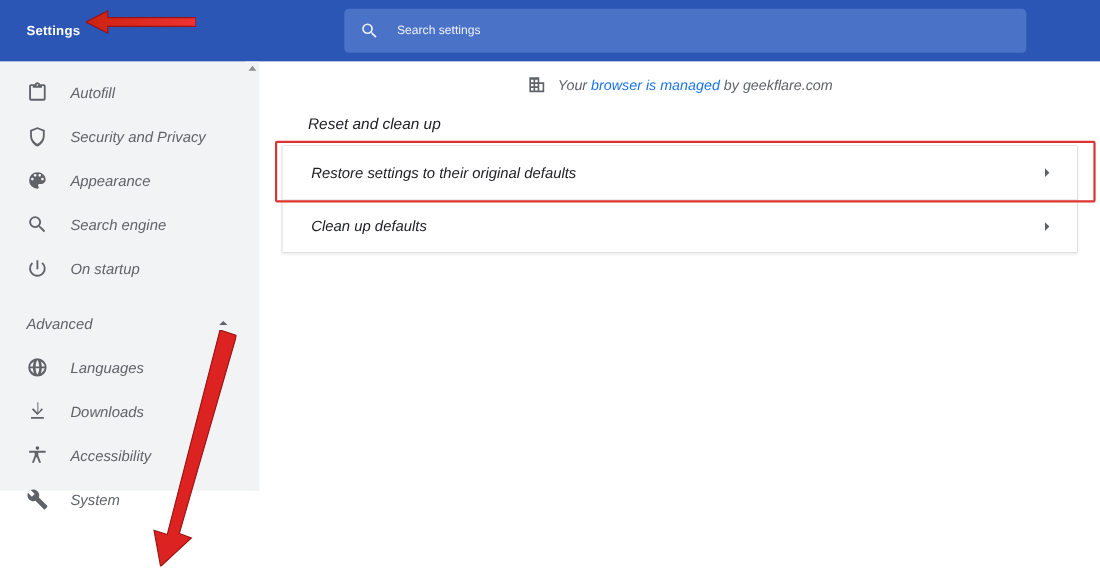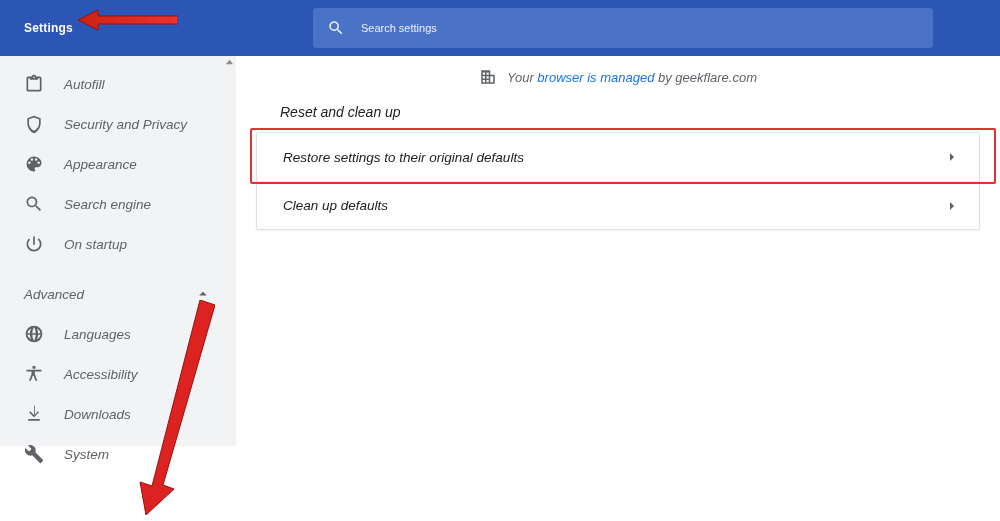--- a/index.html
+++ b/index.html
@@ -93,29 +93,29 @@
     </div>
 
     <div class="nav-item">
       <svg class="nav-icon" viewBox="0 0 24 24">
           <path d="M12 2a10 10 0 100 20 10 10 0 000-20zm7.93 9h-3.02a15.7 15.7 0 00-1.23-5.56A8.03 8.03 0 0119.93 11zM12 4c.9 1.34 1.78 3.52 2.01 7H9.99C10.22 7.52 11.1 5.34 12 4zM4.07 13h3.02c.14 2.1.6 4 1.23 5.56A8.03 8.03 0 014.07 13zm3.02-2H4.07a8.03 8.03 0 014.25-5.56A15.7 15.7 0 007.09 11zM12 20c-.9-1.34-1.78-3.52-2.01-7h4.02c-.23 3.48-1.11 5.66-2.01 7zm3.68-1.44c.63-1.56 1.09-3.46 1.23-5.56h3.02a8.03 8.03 0 01-4.25 5.56z"></path>
         </svg>
       <span>Languages</span>
     </div>
     <div class="nav-item">
       <svg class="nav-icon" viewBox="0 0 24 24">
+          <path d="M19 18H5v2h14v-2zM12 2L12 13.17l-4.59-4.58L6 10l6 6 6-6-1.41-1.41L13 13.17V2h-1z"></path>
+        </svg>
+      <span>Downloads</span>
+    </div>
+    <div class="nav-item">
+      <svg class="nav-icon" viewBox="0 0 24 24">
           <path d="M12 2a2 2 0 110 4 2 2 0 010-4zm9 5H3v2h6v3l-3 8h2.2l2.3-6h1l2.3 6H16l-3-8V9h8V7z"></path>
         </svg>
       <span>Accessibility</span>
-    </div>
-    <div class="nav-item">
-      <svg class="nav-icon" viewBox="0 0 24 24">
-          <path d="M19 18H5v2h14v-2zM12 2L12 13.17l-4.59-4.58L6 10l6 6 6-6-1.41-1.41L13 13.17V2h-1z"></path>
-        </svg>
-      <span>Downloads</span>
     </div>
     <div class="nav-item">
       <svg class="nav-icon" viewBox="0 0 24 24">
           <path d="M22.7 19l-9.1-9.1c.9-2.3.4-5-1.5-6.9-2-2-5-2.4-7.4-1.3L9 6 6 9 1.7 4.7C.6 7.1 1 10.1 3 12.1c1.9 1.9 4.6 2.4 6.9 1.5l9.1 9.1c.4.4 1 .4 1.4 0l2.3-2.3c.4-.4.4-1 0-1.4z"></path>
         </svg>
       <span>System</span>
     </div>
     <div class="nav-item active">
       
       

